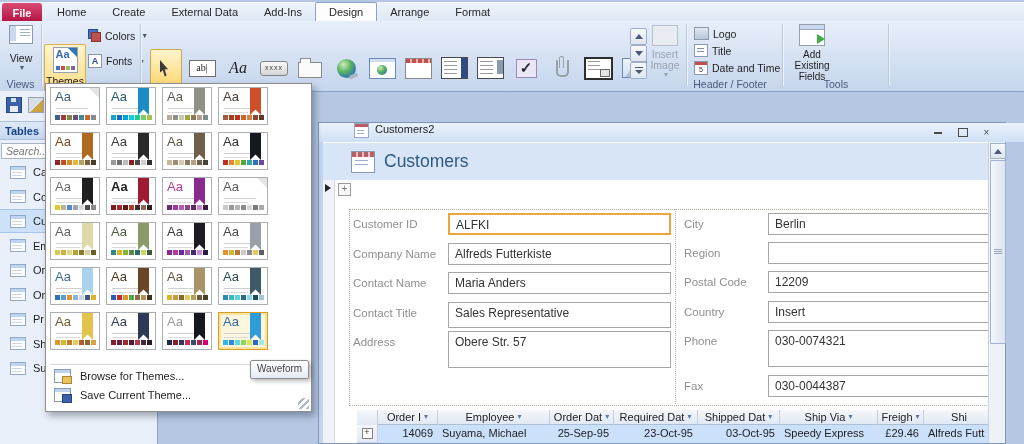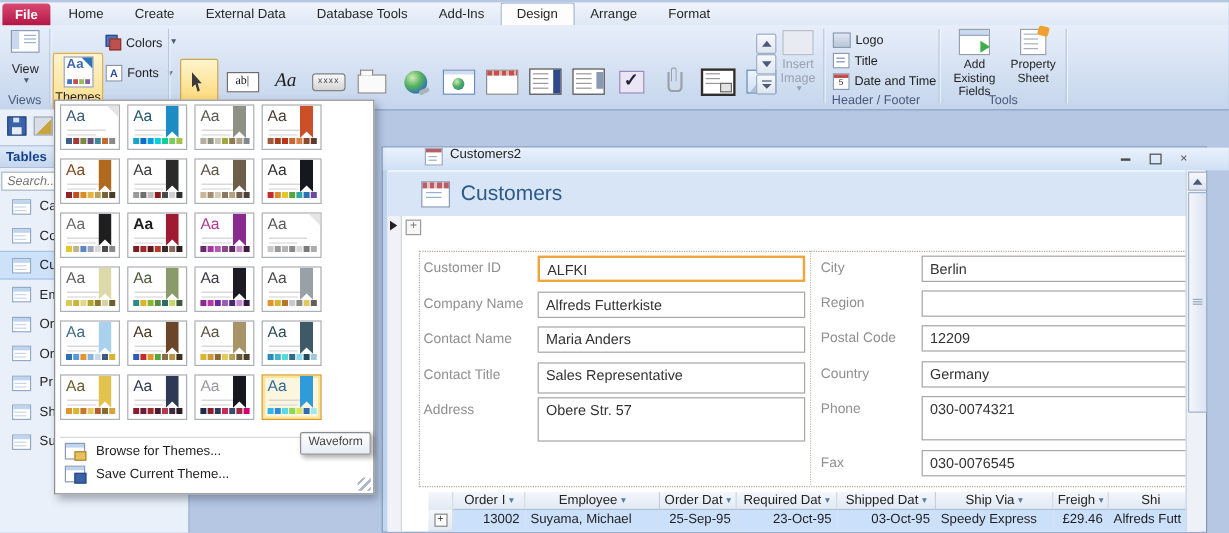--- a/index.html
+++ b/index.html
@@ -183,21 +183,20 @@
 <body>
 
 <div id="app">
 
   <div id="tabrow">
     <div class="file-tab">File</div>
     <div id="tabs">
         <div class="tab">Home</div>
         <div class="tab">Create</div>
         <div class="tab">External Data</div>
-        <div class="tab">Database Tools</div>
         <div class="tab">Add-Ins</div>
         <div class="tab active">Design</div>
         <div class="tab">Arrange</div>
         <div class="tab">Format</div>
       </div>
   </div>
 
   <div id="ribbon">
 
     <div class="rbtn" style="left:4px;top:4px;width:34px;">
@@ -303,24 +302,20 @@
     </div>
     <div class="small-btn" style="left:694px;top:40px;">
       <span class="ic-date">5</span>
       <span>Date and Time</span>
     </div>
     <div class="vsep" style="left:782px;"></div>
 
     <div class="rbtn" style="left:788px;top:3px;width:48px;">
       <span class="ic-aef"></span>
       <span style="margin-top:3px;text-align:center;line-height:11px;font-size:10px;">Add Existing Fields</span>
-    </div>
-    <div class="rbtn" style="left:840px;top:3px;width:42px;">
-      <span class="ic-prop"></span>
-      <span style="margin-top:3px;text-align:center;line-height:11px;font-size:10px;">Property Sheet</span>
     </div>
     <div class="vsep" style="left:888px;"></div>
 
     <div class="gl" style="left:0;width:41px;">Views</div>
     <div class="gl" style="left:680px;width:100px;">Header / Footer</div>
     <div class="gl" style="left:788px;width:96px;">Tools</div>
   </div>
 
   <div id="navpane">
     <div class="abs" style="left:6px;top:6px;display:flex;gap:6px;">
@@ -405,25 +400,25 @@
           <div class="fvalue" style="left: 125px; top: 160px; width: 223px; height: 26px;">Sales Representative</div>
           <div class="flabel" style="left: 30px; top: 194px;">Address</div>
           <div class="fvalue" style="left: 125px; top: 189px; width: 223px; height: 37px;">Obere Str. 57</div>
           <div class="flabel" style="left: 361px; top: 76px;">City</div>
           <div class="fvalue" style="left: 445px; top: 71px; width: 222px; height: 22px;">Berlin</div>
           <div class="flabel" style="left: 361px; top: 105px;">Region</div>
           <div class="fvalue" style="left: 445px; top: 100px; width: 222px; height: 22px;"></div>
           <div class="flabel" style="left: 361px; top: 134px;">Postal Code</div>
           <div class="fvalue" style="left: 445px; top: 129px; width: 222px; height: 22px;">12209</div>
           <div class="flabel" style="left: 361px; top: 164px;">Country</div>
-          <div class="fvalue" style="left: 445px; top: 159px; width: 222px; height: 22px;">Germany</div>
+          <div class="fvalue" style="left: 445px; top: 159px; width: 222px; height: 22px;">Insert</div>
           <div class="flabel" style="left: 361px; top: 193px;">Phone</div>
           <div class="fvalue" style="left: 445px; top: 188px; width: 222px; height: 37px;">030-0074321</div>
           <div class="flabel" style="left: 361px; top: 238px;">Fax</div>
-          <div class="fvalue" style="left: 445px; top: 233px; width: 222px; height: 22px;">030-0076545</div>
+          <div class="fvalue" style="left: 445px; top: 233px; width: 222px; height: 22px;">030-0044387</div>
         </div>
 
       <div id="ds">
         <div class="ds-row ds-head" id="ds-header" style="top:1px;">
             <div class="gutter" style="height: 15px;"></div>
             <div class="ds-cell" style="width: 60px;">
               <span>Order I</span>
               <span class="arrow">▾</span>
             </div>
             <div class="ds-cell" style="width: 112px;">
@@ -452,21 +447,21 @@
             </div>
             <div class="ds-cell" style="width: 71px;">
               <span>Shi</span>
             </div>
           </div>
         <div id="ds-rows">
             <div class="ds-row" style="top: 16px;">
               <div class="gutter">
                 <div class="plus">+</div>
               </div>
-              <div class="ds-cell rsel r-right" style="width: 60px;">13002</div>
+              <div class="ds-cell rsel r-right" style="width: 60px;">14069</div>
               <div class="ds-cell rsel" style="width: 112px;">Suyama, Michael</div>
               <div class="ds-cell rsel r-right" style="width: 64px;">25-Sep-95</div>
               <div class="ds-cell rsel r-right" style="width: 84px;">23-Oct-95</div>
               <div class="ds-cell rsel r-right" style="width: 82px;">03-Oct-95</div>
               <div class="ds-cell rsel" style="width: 98px;">Speedy Express</div>
               <div class="ds-cell rsel r-right" style="width: 46px;">£29.46</div>
               <div class="ds-cell rsel" style="width: 71px;">Alfreds Futt</div>
             </div>
           </div>
       </div>

